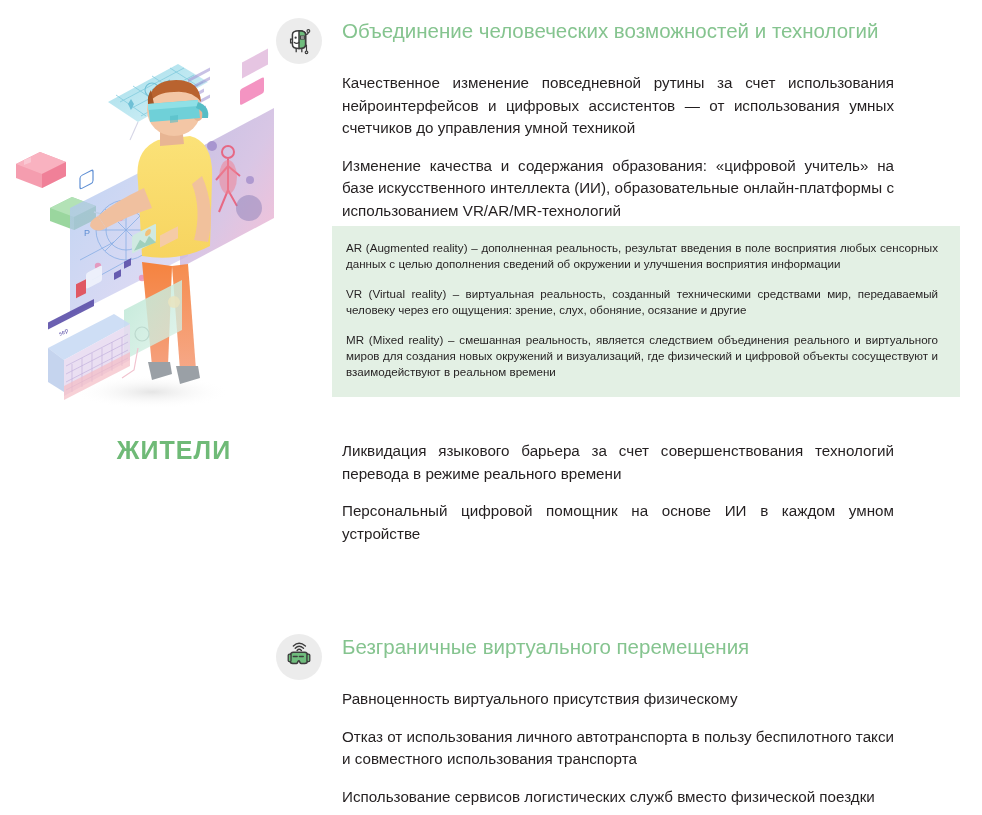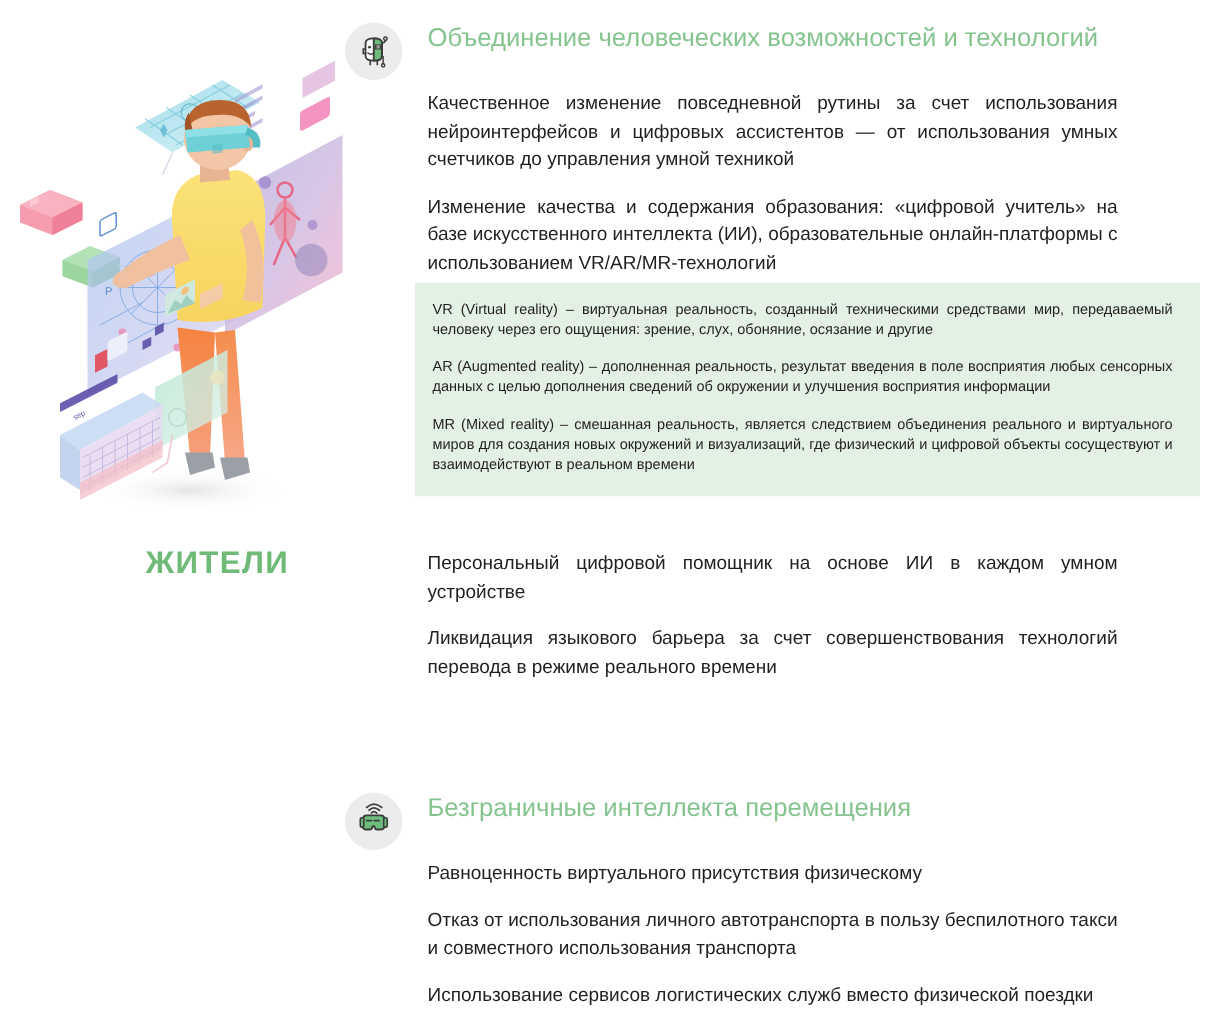--- a/index.html
+++ b/index.html
@@ -356,48 +356,48 @@
         </div>
         <h2 class="section-title">Объединение человеческих возможностей и технологий</h2>
       </div>
 
       <div class="section-body">
         <p class="para">Качественное изменение повседневной рутины за счет использования нейроинтерфейсов и цифровых ассистентов — от использования умных счетчиков до управления умной техникой</p>
         <p class="para">Изменение качества и содержания образования: «цифровой учитель» на базе искусственного интеллекта (ИИ), образовательные онлайн-платформы с использованием VR/AR/MR-технологий</p>
       </div>
 
       <div class="defs-box">
+        <p class="def-para">AR (Augmented reality) – дополненная реальность, результат введения в поле восприятия любых сенсорных данных с целью дополнения сведений об окружении и улучшения восприятия информации</p>
         <p class="def-para">VR (Virtual reality) – виртуальная реальность, созданный техническими средствами мир, передаваемый человеку через его ощущения: зрение, слух, обоняние, осязание и другие</p>
-        <p class="def-para">AR (Augmented reality) – дополненная реальность, результат введения в поле восприятия любых сенсорных данных с целью дополнения сведений об окружении и улучшения восприятия информации</p>
         <p class="def-para">MR (Mixed reality) – смешанная реальность, является следствием объединения реального и виртуального миров для создания новых окружений и визуализаций, где физический и цифровой объекты сосуществуют и взаимодействуют в реальном времени</p>
       </div>
     </div>
 
     <div class="section sec-2">
 
       <div class="section-body">
+        <p class="para">Ликвидация языкового барьера за счет совершенствования технологий перевода в режиме реального времени</p>
         <p class="para">Персональный цифровой помощник на основе ИИ в каждом умном устройстве</p>
-        <p class="para">Ликвидация языкового барьера за счет совершенствования технологий перевода в режиме реального времени</p>
       </div>
     </div>
 
     <div class="section sec-3">
       <div class="section-head">
         <div class="icon-circle">
           <svg width="30" height="30" viewBox="0 0 32 32" aria-hidden="true">
             <path d="M7 14 q0 -3 3 -3 l12 0 q3 0 3 3 l0 6 q0 3 -3 3 l-3.5 0 q-1 0 -1.4 -1 l-0.6 -1.4 q-0.5 -1 -1.5 0 l-0.6 1.4 q-0.4 1 -1.4 1 l-3.5 0 q-3 0 -3 -3 z" fill="#6fbd7d" stroke="#3c3c3c" stroke-width="1.6" stroke-linejoin="round"></path>
             <rect x="4.5" y="13" width="3" height="8" rx="1.2" fill="#6fbd7d" stroke="#3c3c3c" stroke-width="1.4"></rect>
             <rect x="24.5" y="13" width="3" height="8" rx="1.2" fill="#6fbd7d" stroke="#3c3c3c" stroke-width="1.4"></rect>
             <path d="M10 15.5 h4 M16.5 15.5 h4" stroke="#3c3c3c" stroke-width="1.6" stroke-linecap="round"></path>
             <path d="M14 9 q2 -2.4 4.6 0" fill="none" stroke="#3c3c3c" stroke-width="1.5" stroke-linecap="round"></path>
             <path d="M12 6.6 q4 -4 8.8 0" fill="none" stroke="#3c3c3c" stroke-width="1.5" stroke-linecap="round"></path>
             <path d="M10 4.2 q6 -5.6 12.8 0" fill="none" stroke="#3c3c3c" stroke-width="1.5" stroke-linecap="round"></path>
           </svg>
         </div>
-        <h2 class="section-title">Безграничные интеллекта перемещения</h2>
+        <h2 class="section-title">Безграничные виртуального перемещения</h2>
       </div>
 
       <div class="section-body">
         <p class="para">Равноценность виртуального присутствия физическому</p>
         <p class="para">Отказ от использования личного автотранспорта в пользу беспилотного такси и совместного использования транспорта</p>
         <p class="para">Использование сервисов логистических служб вместо физической поездки</p>
       </div>
     </div>
 
   </div>

